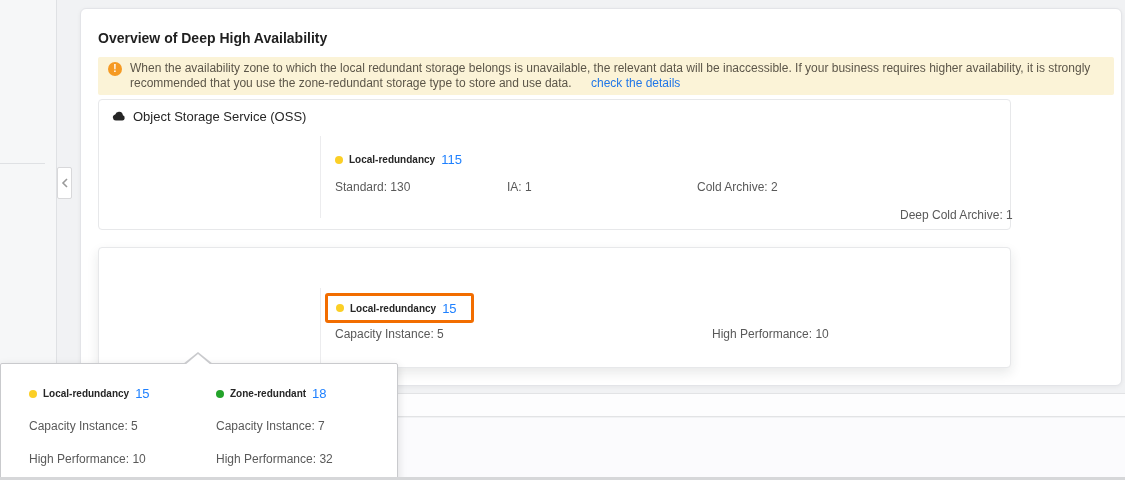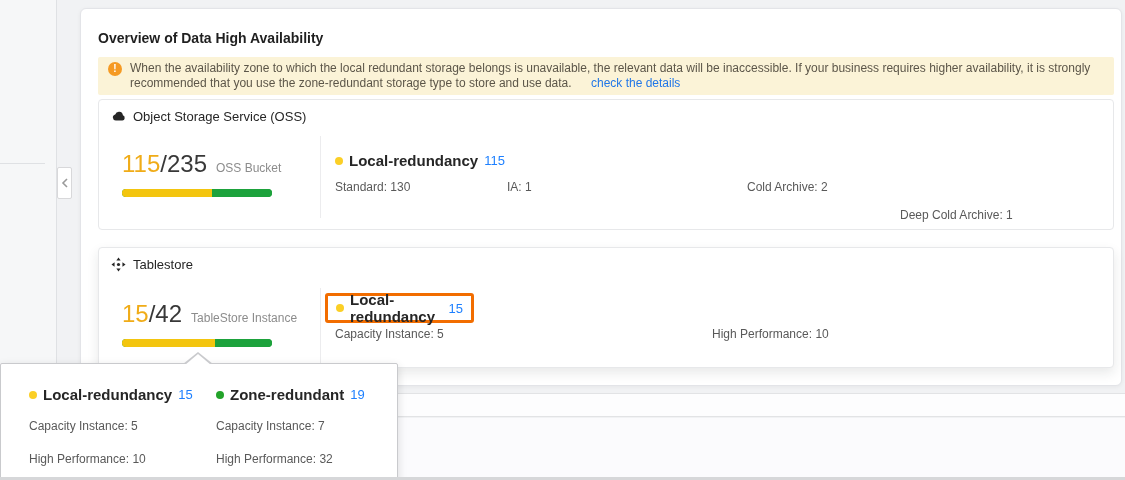--- a/index.html
+++ b/index.html
@@ -22,21 +22,21 @@
   .main-card { position:absolute; left:80px; top:8px; width:1042px; height:378px; background:#fff; border:1px solid #e3e4e8; border-radius:6px; box-shadow:0 1px 4px rgba(0,0,0,.05); z-index:1; }
   .card-title { position:absolute; left:17px; top:21px; font-size:14px; font-weight:bold; color:#1f1f1f; }
 
   
   .banner { position:absolute; left:17px; top:48px; width:1016px; height:38px; background:#fbf3d7; display:flex; align-items:flex-start; padding:4px 10px; border-radius:2px; }
   .warning-icon { flex:0 0 14px; width:14px; height:14px; border-radius:50%; background:#f59a23; color:#fff; font-weight:bold; font-size:10px; line-height:14px; text-align:center; margin:1px 8px 0 0; }
   .banner-text { color:#5c5649; line-height:15px; }
   .banner a { color:#2077e8; text-decoration:none; cursor:pointer;margin-left:16px; }
 
   
-  .svc-card { position:absolute; left:17px; width:1016px; background:#fff; border:1px solid #e7e8ea; border-radius:4px; }
+  .svc-card { position:absolute; left:17px; width:913px; background:#fff; border:1px solid #e7e8ea; border-radius:4px; }
   .svc-card.oss { top:90px; height:131px; }
   .svc-card.ts  { top:238px; height:121px; box-shadow:0 5px 12px rgba(30,35,40,.10); }
   .svc-header { display:flex; align-items:center; gap:7px; padding:9px 0 0 12px; }
   .svc-header .svc-label { font-size:13px; color:#262626; font-weight:500; }
   .svc-icon { width:15px; height:15px; display:inline-flex; }
   .svc-icon svg { width:15px; height:15px; fill:#262626; }
 
   .count-block { position:absolute; left:23px; cursor:default; }
   .oss .count-block { top:50px; } .ts .count-block { top:52px; }
   .count-line { white-space:nowrap; }
@@ -46,29 +46,29 @@
   .progress { width:150px; height:8px; border-radius:4px; overflow:hidden; display:flex; margin-top:11px; background:#1da23c; }
   .progress .seg-yellow { height:8px; background:#f3c50e; }
   .progress .seg-green { height:8px; background:#1da23c; flex:1; }
 
   .v-divider { position:absolute; left:221px; width:1px; background:#ececee; }
   .oss .v-divider { top:36px; height:82px; } .ts .v-divider { top:40px; height:76px; }
 
   .redundancy { display:flex; align-items:center; white-space:nowrap; }
   .dot { width:8px; height:8px; border-radius:50%; margin-right:6px; flex:0 0 8px; }
   .dot.yellow { background:#fbcf26; } .dot.green { background:#23a32a; }
-  .red-label { font-size:15px; font-weight:bold; color:#262626; margin-right:6px; }
+  .red-label { font-size:10px; font-weight:bold; color:#262626; margin-right:6px; }
   .red-value { font-size:13px; color:#1e80ff; }
 
   .oss .redundancy { position:absolute; left:236px; top:52px; }
   .highlight-box { position:absolute; left:226px; top:45px; width:149px; height:30px; border:3px solid #f26d00; border-radius:3px; display:flex; align-items:center; padding:0 8px; background:#fff; }
 
   .detail { position:absolute; color:#595959; font-size:12px; white-space:nowrap; }
   .oss .detail { top:80px; } .ts .detail { top:79px; }
-  .oss .d0 { left:236px; } .oss .d1 { left:408px; } .oss .d2 { left:648px; } .oss .d3 { left:801px;margin-top:28px; }
+  .oss .d0 { left:236px; } .oss .d1 { left:408px; } .oss .d2 { left:598px; } .oss .d3 { left:801px;margin-top:28px; }
   .ts .d0 { left:236px; } .ts .d1 { left:613px; }
 
   
   .tooltip { position:absolute; left:0; top:363px; width:398px; height:130px; background:#fff; border:1px solid #c9cacd; border-radius:2px; box-shadow:0 3px 10px rgba(0,0,0,.14); z-index:20; }
   .tip-arrow-outer { position:absolute; left:182px; top:-12px; width:0; height:0; border-left:15px solid transparent; border-right:15px solid transparent; border-bottom:12px solid #c9cacd; }
   .tip-arrow-inner { position:absolute; left:184px; top:-10px; width:0; height:0; border-left:13px solid transparent; border-right:13px solid transparent; border-bottom:11px solid #fff; }
   .tip-col { position:absolute; top:0; }
   .tip-col.c1 { left:28px; } .tip-col.c2 { left:215px; }
   .tip-row { position:absolute; white-space:nowrap; color:#595959; }
   .tip-row.r1 { top:22px; } .tip-row.r2 { top:55px; } .tip-row.r3 { top:88px; }
@@ -87,80 +87,50 @@
       </svg>
   </div>
 
   <div class="section-strip"></div>
   <div class="bottom-area">
     
     
   </div>
 
   <div class="main-card">
-    <div class="card-title">Overview of Data High Availability</div>
+    <div class="card-title">Overview of Deep High Availability</div>
 
     <div class="banner">
       <span class="warning-icon">!</span>
       <span class="banner-text"><span>When the availability zone to which the local redundant storage belongs is unavailable, the relevant data will be inaccessible. If your business requires higher availability, it is strongly recommended that you use the zone-redundant storage type to store and use data.</span>
         <a>check the details</a></span>
     </div>
 
     <div class="svc-card oss">
       <div class="svc-header">
         <span class="svc-icon">
           <svg viewBox="0 0 16 16">
               <path d="M12.7 6.7a4.2 4.2 0 0 0-8.2-.9A3.3 3.3 0 0 0 5.1 12.3h7a2.9 2.9 0 0 0 .6-5.6z"></path>
             </svg>
         </span>
         <span class="svc-label">Object Storage Service (OSS)</span>
       </div>
-      <div class="count-block">
-        <div class="count-line">
-          <span class="count-current">115</span><span class="count-total">/235</span><span class="count-unit">OSS Bucket</span>
-        </div>
-        <div class="progress">
-          <div class="seg-yellow" style="width:60%"></div>
-          <div class="seg-green"></div>
-        </div>
-      </div>
       <div class="v-divider"></div>
       <div class="redundancy">
         <span class="dot yellow"></span>
         <span class="red-label">Local-redundancy</span>
         <span class="red-value">115</span>
       </div>
       <div class="detail d0">Standard: 130</div>
       <div class="detail d1">IA: 1</div>
       <div class="detail d2">Cold Archive: 2</div>
       <div class="detail d3">Deep Cold Archive: 1</div>
     </div>
 
     <div class="svc-card ts">
-      <div class="svc-header">
-        <span class="svc-icon">
-          <svg viewBox="0 0 16 16">
-              <circle cx="8" cy="8" r="1.7"></circle>
-              <path d="M8 0.5l2.3 3.3H5.7z"></path>
-              <path d="M8 15.5l2.3-3.3H5.7z"></path>
-              <path d="M0.5 8l3.3-2.3v4.6z"></path>
-              <path d="M15.5 8l-3.3-2.3v4.6z"></path>
-            </svg>
-        </span>
-        <span class="svc-label">Tablestore</span>
-      </div>
-      <div class="count-block">
-        <div class="count-line">
-          <span class="count-current">15</span><span class="count-total">/42</span><span class="count-unit">TableStore Instance</span>
-        </div>
-        <div class="progress">
-          <div class="seg-yellow" style="width:62%"></div>
-          <div class="seg-green"></div>
-        </div>
-      </div>
       <div class="v-divider"></div>
       <div class="highlight-box">
         <span class="dot yellow"></span>
         <span class="red-label">Local-redundancy</span>
         <span class="red-value">15</span>
       </div>
       <div class="detail d0">Capacity Instance: 5</div>
       <div class="detail d1">High Performance: 10</div>
     </div>
   </div>
@@ -176,21 +146,21 @@
         <span class="red-value">15</span>
       </div>
       <div class="tip-row r2">Capacity Instance: 5</div>
       <div class="tip-row r3">High Performance: 10</div>
     </div>
 
     <div class="tip-col c2">
       <div class="tip-row r1 redundancy">
         <span class="dot green"></span>
         <span class="red-label">Zone-redundant</span>
-        <span class="red-value">19</span>
+        <span class="red-value">18</span>
       </div>
       <div class="tip-row r2">Capacity Instance: 7</div>
       <div class="tip-row r3">High Performance: 32</div>
     </div>
   </div>
 
   <div class="bottom-bar"></div>
 </div>
 
 </body></html>

